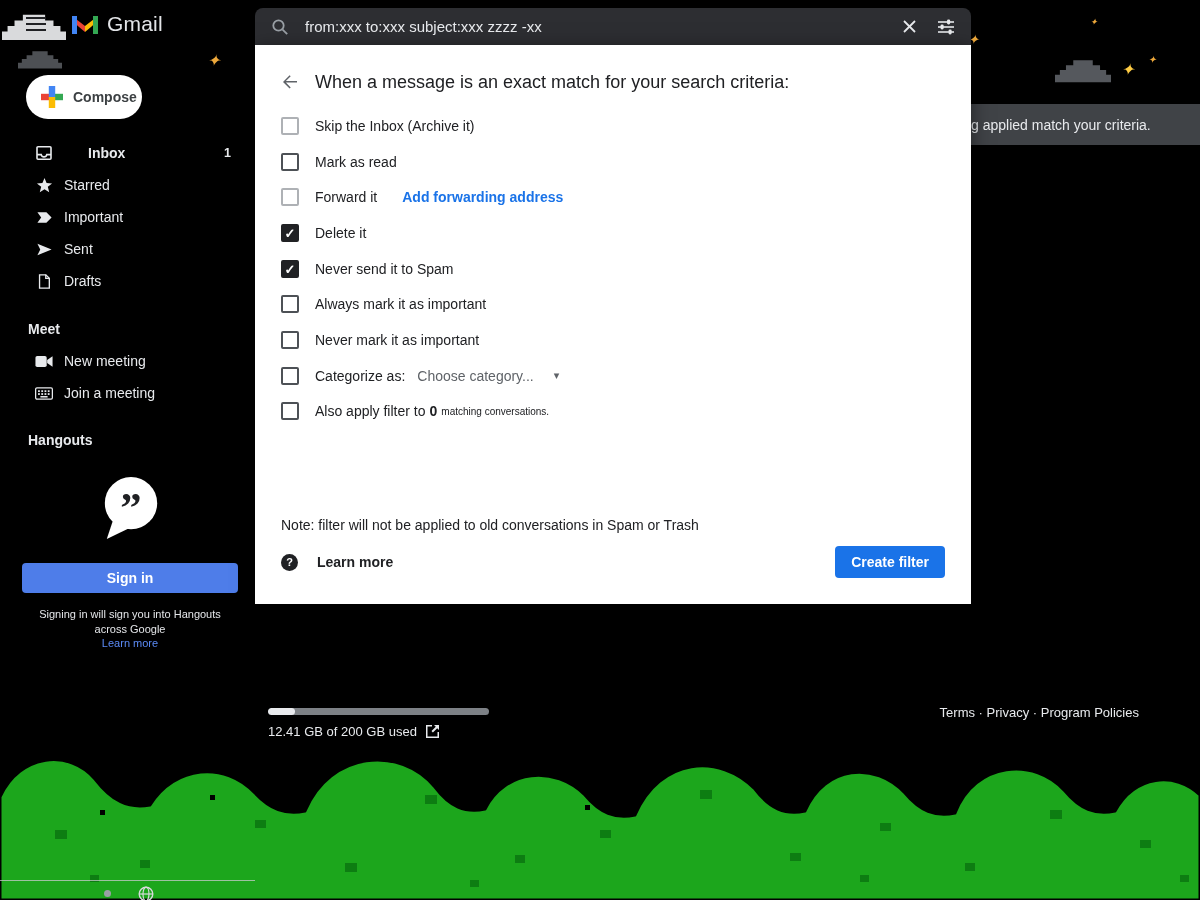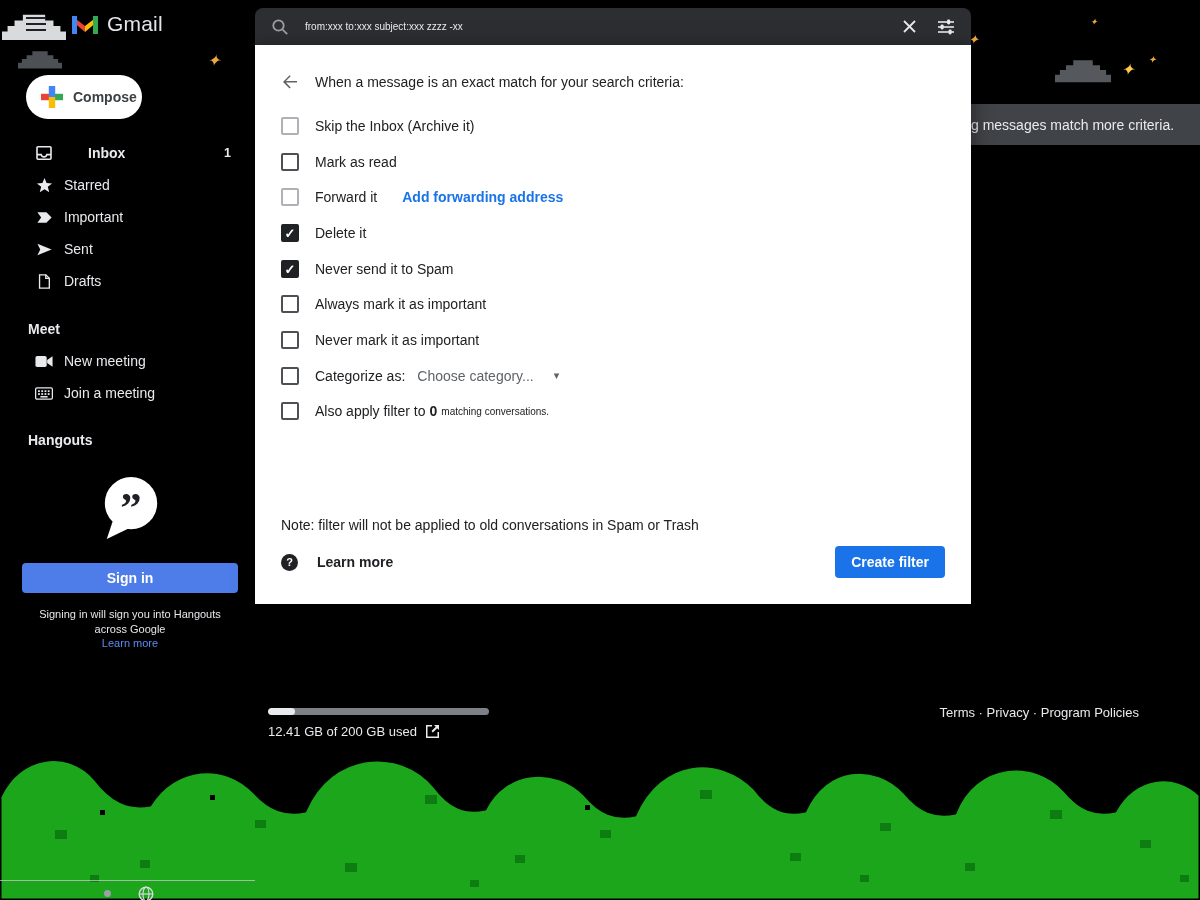--- a/index.html
+++ b/index.html
@@ -18,21 +18,21 @@
   .mini-cloud{position:absolute;left:18px;top:48px;}
   .hamburger{position:absolute;left:26px;top:17px;width:20px;height:16px;cursor:pointer;}
   .hamburger i{display:block;height:2px;background:#202124;margin-bottom:4px;}
   .gmail-logo{position:absolute;left:72px;top:12px;display:flex;align-items:center;gap:9px;}
   .gmail-wordmark{font-size:21px;color:#e3e5e8;letter-spacing:.2px;}
 
   
   .search-bar{position:absolute;left:255px;top:8px;width:716px;height:37px;background:#2d2e32;
               border-radius:8px 8px 0 0;display:flex;align-items:center;padding:0 16px;box-sizing:border-box;}
   .search-input{flex:1;background:transparent;border:none;outline:none;color:#e8eaed;
-                font-size:10px;margin-left:14px;font-family:inherit;}
+                font-size:15px;margin-left:14px;font-family:inherit;}
   .icon-btn{display:flex;align-items:center;justify-content:center;cursor:pointer;margin-left:20px;}
 
   
   .compose{position:absolute;left:26px;top:75px;width:116px;height:44px;background:#fff;border-radius:24px;
            display:flex;align-items:center;gap:10px;padding-left:15px;box-sizing:border-box;
            box-shadow:0 1px 3px rgba(0,0,0,.45);cursor:pointer;}
   .compose-label{font-size:14px;font-weight:bold;color:#3c4043;}
   .nav{position:absolute;left:0;top:137px;width:255px;}
   .nav-item{height:32px;display:flex;align-items:center;padding-left:35px;color:#e8eaed;
             font-size:14px;cursor:pointer;}
@@ -51,21 +51,21 @@
                     font-size:11px;cursor:pointer;}
   .side-footer-line{position:absolute;left:0;top:880px;width:255px;border-top:1px solid rgba(200,202,206,.75);}
   .side-dot{position:absolute;left:104px;top:890px;width:7px;height:7px;border-radius:50%;background:#9aa0a6;}
   .side-globe{position:absolute;left:138px;top:886px;}
 
   
   .dialog{position:absolute;left:255px;top:45px;width:716px;height:559px;background:#fff;
           box-shadow:0 4px 18px rgba(0,0,0,.5);color:#202124;}
   .dialog-header{position:absolute;left:26px;top:25px;right:26px;height:24px;display:flex;align-items:center;}
   .back-btn{width:20px;height:20px;display:flex;align-items:center;cursor:pointer;}
-  .dialog-title{margin-left:14px;font-size:14px;color:#202124;}
+  .dialog-title{margin-left:14px;font-size:18px;color:#202124;}
   .opt-list{position:absolute;left:0;top:63px;right:1px;}
   .opt-row{height:35.7px;display:flex;align-items:center;padding-left:26px;}
   .cb{position:relative;width:18px;height:18px;box-sizing:border-box;border:2px solid #4d5156;
       border-radius:2px;flex:0 0 auto;cursor:pointer;background:#fff;}
   .cb.light{border-color:#aeb1b5;}
   .cb.checked{background:#202124;border-color:#202124;}
   .cb.checked::after{content:"✓";position:absolute;left:0;right:0;top:0;text-align:center;
                      color:#fff;font-size:13px;font-weight:bold;line-height:15px;}
   .cb.focused::before{content:"";position:absolute;left:-13px;top:-13px;width:40px;height:40px;
                       border-radius:50%;background:rgba(60,64,67,.16);z-index:-1;}
@@ -321,21 +321,21 @@
   <div class="signin-learnmore">Learn more</div>
 
   <div class="side-footer-line"></div>
   <div class="side-dot"></div>
   <svg class="side-globe" width="16" height="16" viewBox="0 0 16 16">
       <circle cx="8" cy="8" r="6.8" fill="none" stroke="#d8dadd" stroke-width="1.4"></circle>
       <ellipse cx="8" cy="8" rx="3" ry="6.8" fill="none" stroke="#d8dadd" stroke-width="1.2"></ellipse>
       <line x1="1.2" y1="8" x2="14.8" y2="8" stroke="#d8dadd" stroke-width="1.2"></line>
     </svg>
 
-  <div class="toast">g messages match more criteria.</div>
+  <div class="toast">g applied match your criteria.</div>
 
   <div class="dialog">
     <div class="dialog-header">
       <span class="back-btn">
         <svg width="18" height="18" viewBox="0 0 18 18">
             <path d="M16 8.1H4.9l4.8-4.8L8.6 2.2 2 8.9l6.6 6.7 1.1-1.1-4.8-4.9H16z" fill="#5f6368"></path>
           </svg>
       </span>
       <span class="dialog-title">When a message is an exact match for your search criteria:</span>
     </div>

